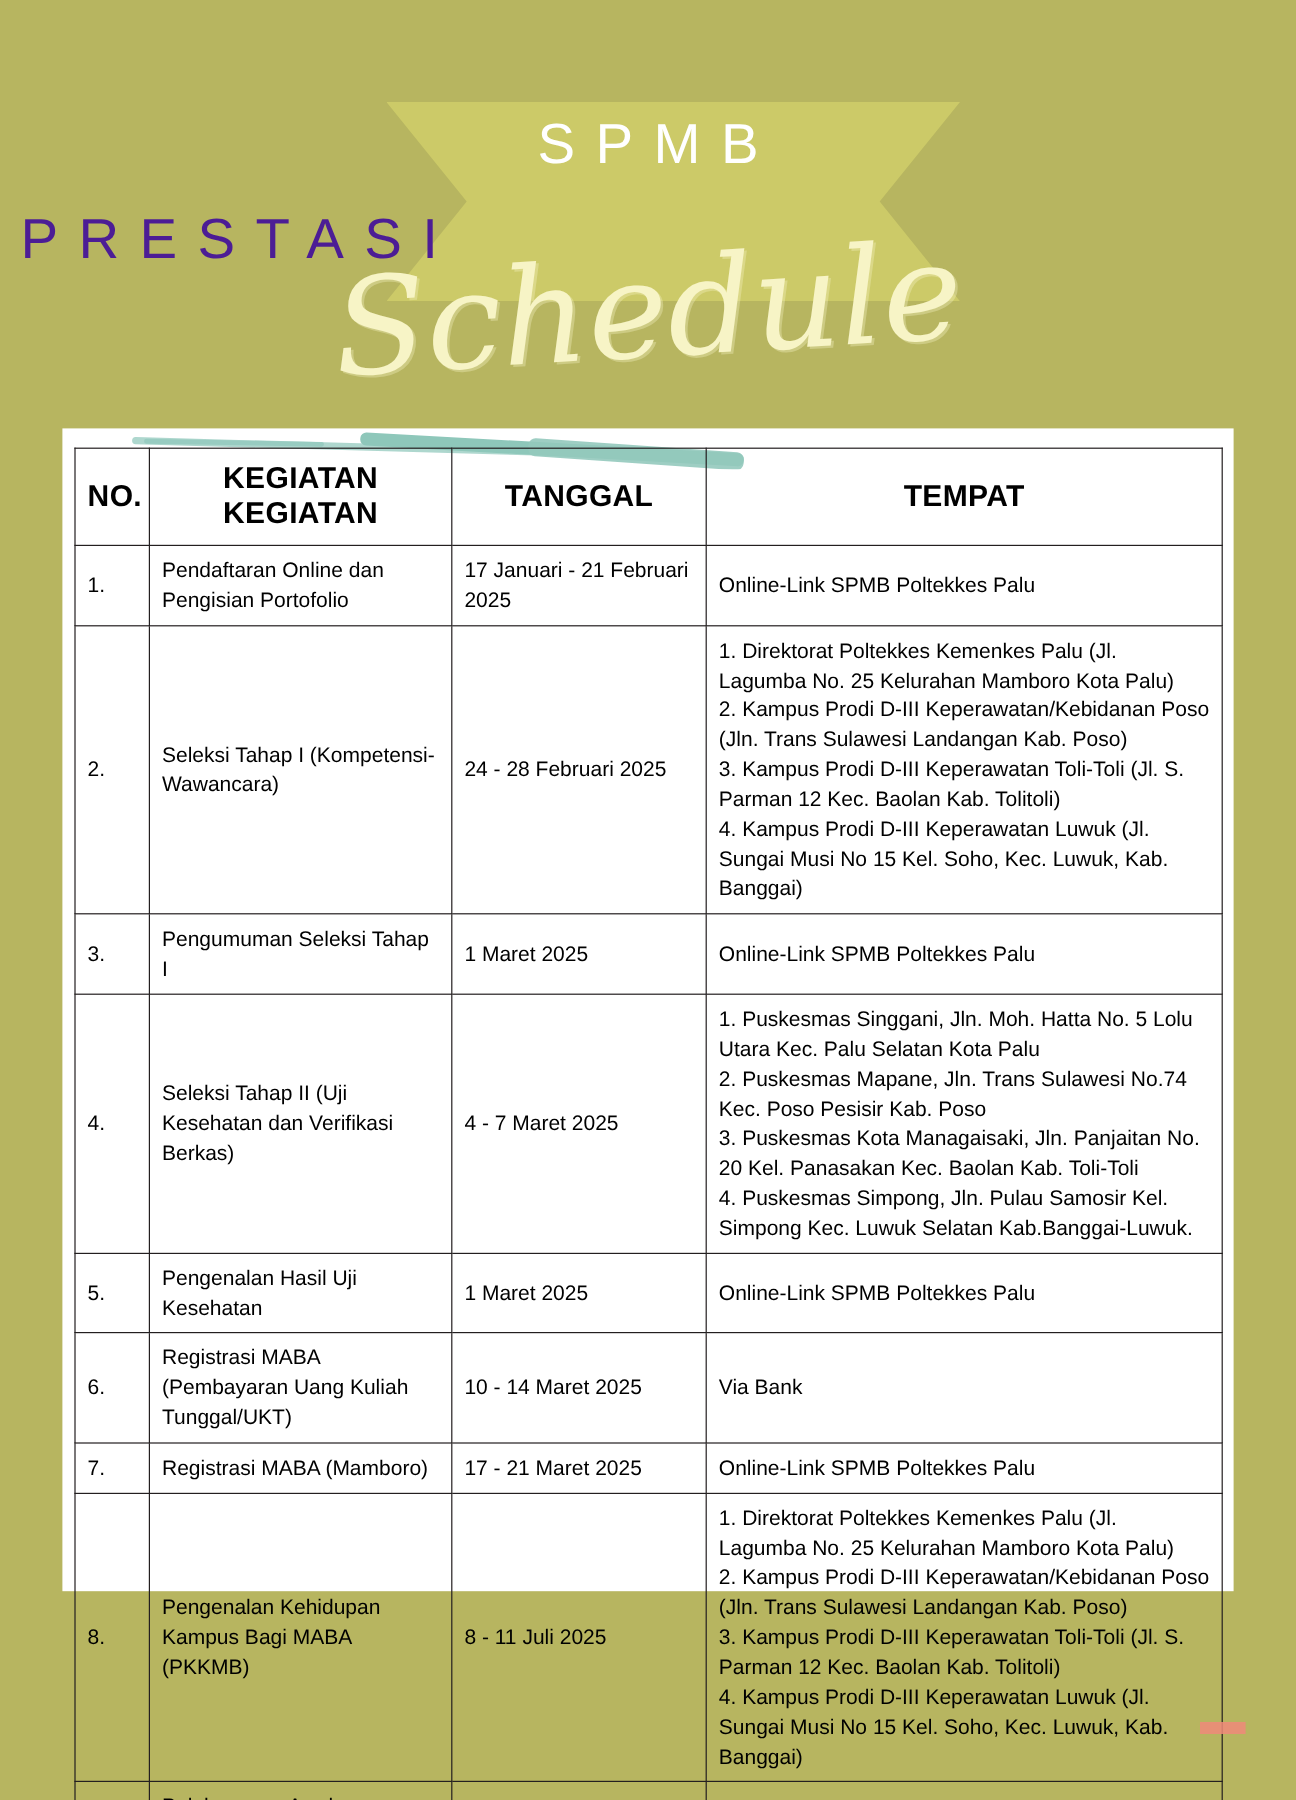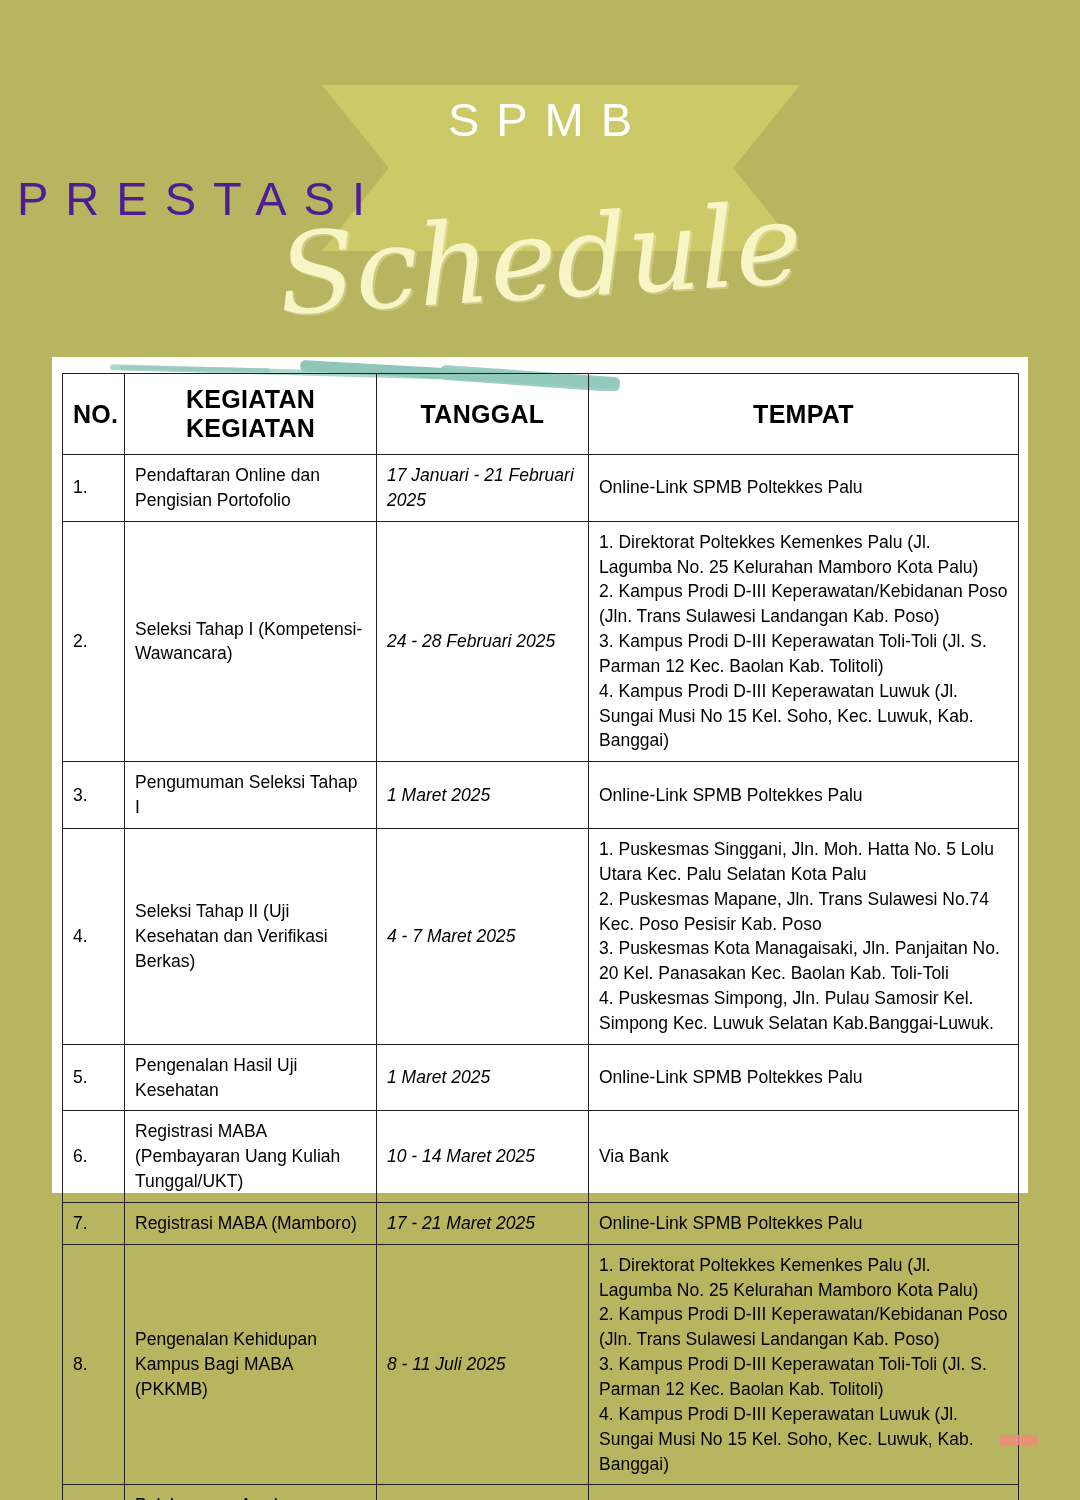--- a/index.html
+++ b/index.html
@@ -97,21 +97,21 @@
     transform: rotate(-3.5deg);
     text-shadow: 2px 2px 0 rgba(247,244,198,0.35);
   }
 
   
   #content-card {
     position: absolute;
     left: 52px;
     top: 357px;
     width: 976px;
-    height: 836px;
+    height: 969px;
     background: #ffffff;
   }
 
   
   #brush-stroke {
     position: absolute;
     left: 58px;
     top: 0px;
     width: 510px;
     height: 34px;
@@ -182,21 +182,21 @@
     font-size: 17.5px;
     line-height: 1.42;
     font-weight: 400;
   }
   td.col-no {
     text-align: left;
     padding-left: 14px;
     font-size: 17.5px;
   }
   td.col-kegiatan { padding-left: 14px; }
-  td.col-tanggal  { padding-left: 12px; font-style: italic; }
+  td.col-tanggal  { padding-left: 12px; }
   td.col-tempat   { padding-left: 14px; }
 
   .cw-no       { width: 62px; }
   .cw-kegiatan { width: 252px; }
   .cw-tanggal  { width: 212px; }
   .cw-tempat   { width: 430px; }
 
   .multiline { white-space: pre-line; }
 
   

